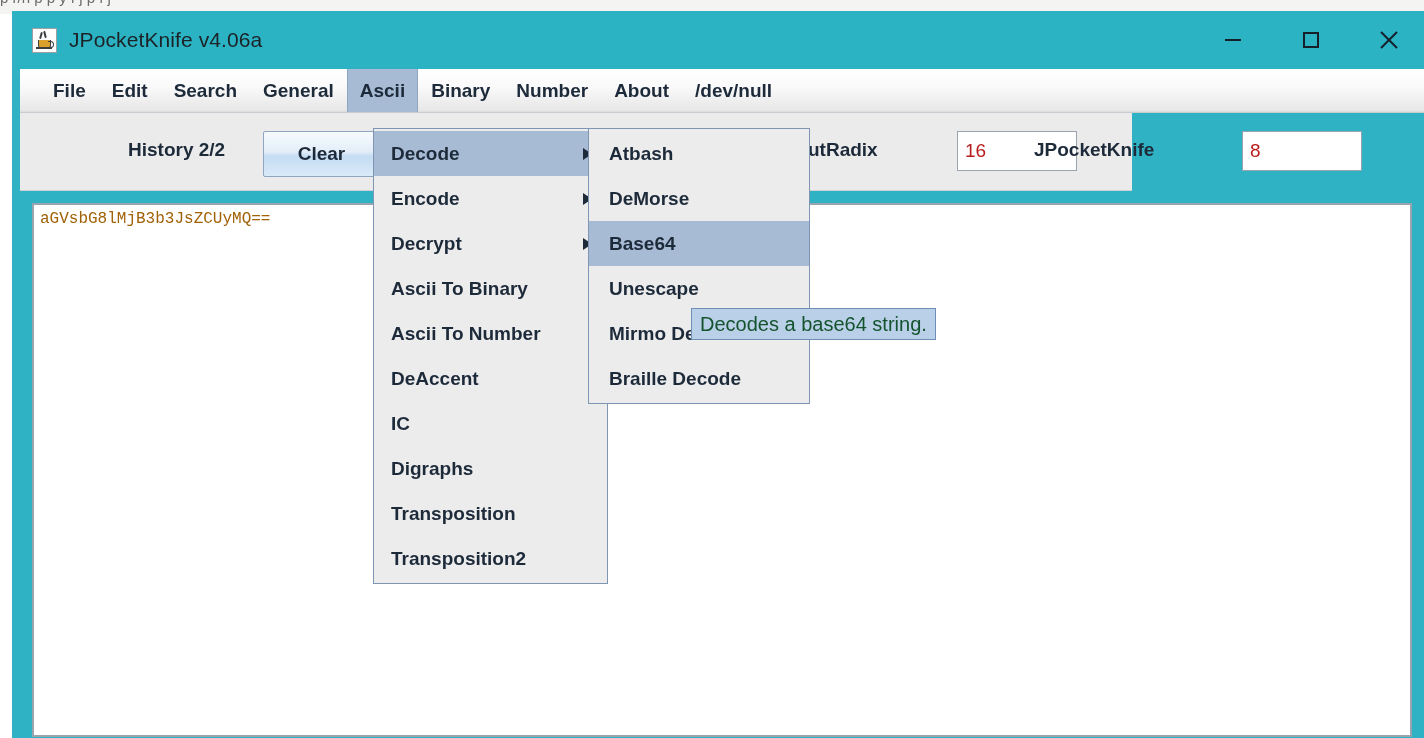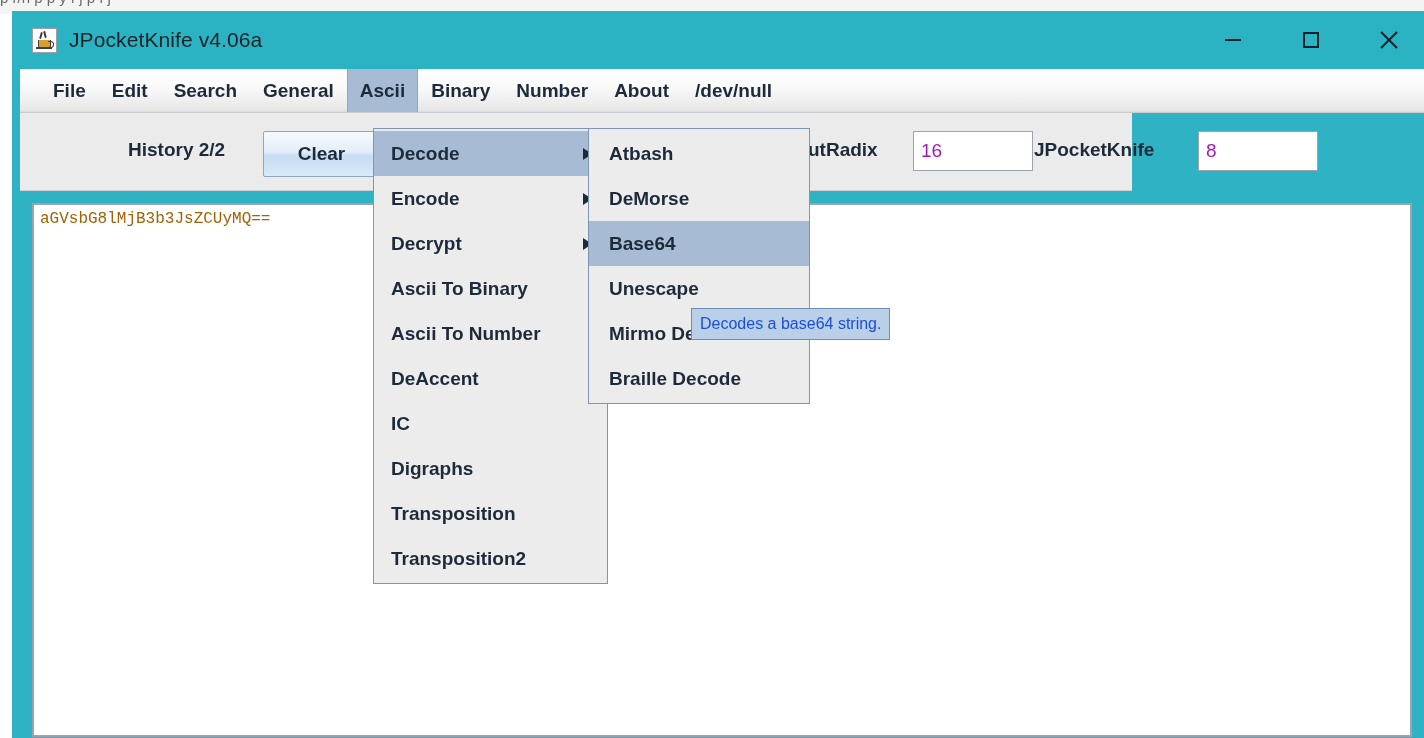--- a/index.html
+++ b/index.html
@@ -185,22 +185,23 @@
   }
   .tb-field {
     position: absolute;
     background: #ffffff;
     border: 1px solid #9aa4ae;
     box-sizing: border-box;
     display: flex;
     align-items: center;
     padding-left: 7px;
     font-size: 19px;
-    color: #a21caf;
-    font-family: "Liberation Sans", sans-serif;
+    color: #b91c1c;
+    font-family: "Liberation Sans", sans-serif;
+    margin-left: 44px;
   }
   .lbl-outradix { left: 788px; top: 26px; }
   .fld-outradix { left: 893px; top: 18px; width: 120px; height: 40px; }
   .lbl-bits { left: 1014px; top: 26px; }
   .fld-bits { left: 1178px; top: 18px; width: 120px; height: 40px; }
 
   
   .textarea {
     position: absolute;
     left: 16px; top: 192px;
@@ -272,22 +273,22 @@
   .tooltip {
     position: absolute;
     left: 675px; top: 297px;
     height: 32px;
     padding: 0 8px;
     background: #b9d0e8;
     border: 1px solid #6d8fb5;
     box-sizing: border-box;
     display: flex;
     align-items: center;
-    font-size: 16px;
-    color: #1d4ed8;
+    font-size: 20px;
+    color: #14532d;
     z-index: 60;
     white-space: nowrap;
     font-family: "Liberation Sans", sans-serif;
   }
 </style>
 </head>
 <body>
 
 <div class="bg-strip">
   <span>p   r/n    p   p   y  f  j        p       f            j</span>

